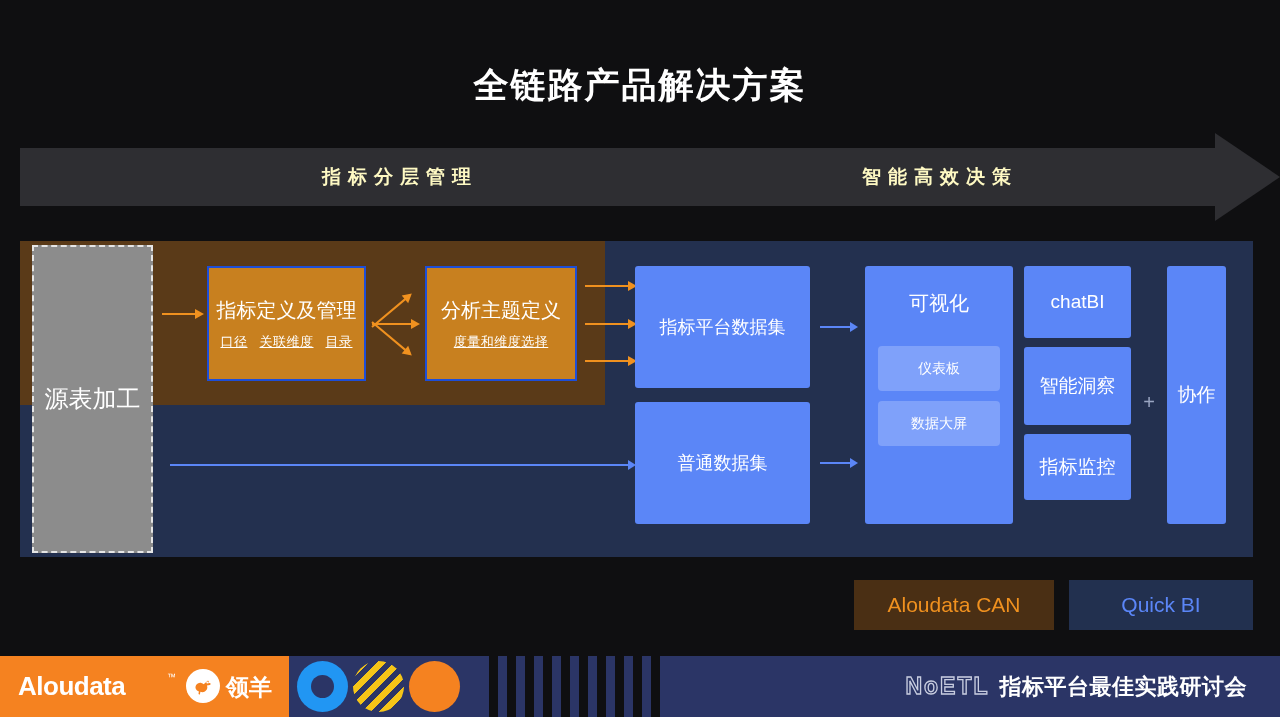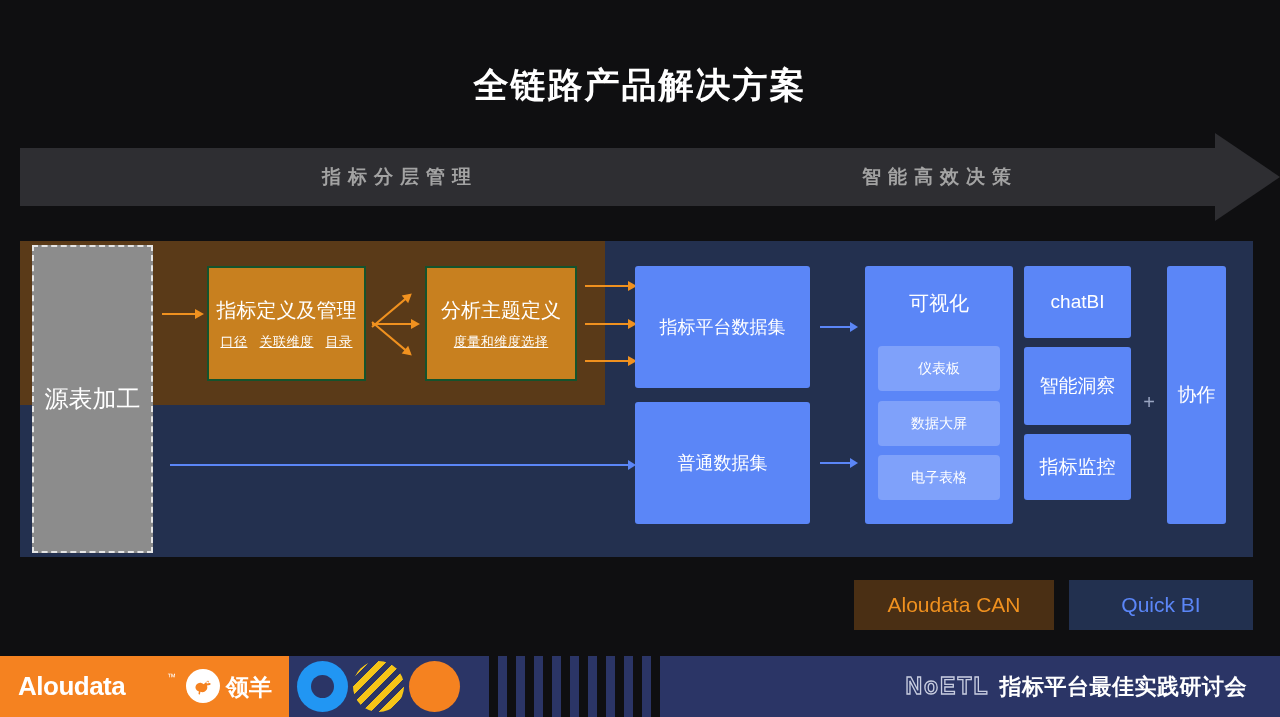--- a/index.html
+++ b/index.html
@@ -29,21 +29,21 @@
   }
   #phase-banner .head{
     position:absolute;left:1195px;top:-15px;
     width:0;height:0;
     border-top:44px solid transparent;
     border-bottom:44px solid transparent;
     border-left:65px solid #2e2e32;
   }
   .phase-label{
     position:absolute;top:0;height:58px;line-height:58px;
-    color:#a3a3a3;font-size:19px;font-weight:bold;letter-spacing:7px;
+    color:#fef9c3;font-size:19px;font-weight:bold;letter-spacing:7px;
     text-align:center;
   }
   #phase-label-1{left:160px;width:440px;}
   #phase-label-2{left:700px;width:440px;}
 
   
   #diagram{position:absolute;left:20px;top:241px;width:1233px;height:316px;}
 
   .panel-brown{
     position:absolute;left:0;top:0;width:585px;height:164px;
@@ -62,21 +62,21 @@
   #source-box{
     position:absolute;left:12px;top:4px;width:121px;height:308px;
     background:#8c8c8c;border:2px dashed #e6e6e6;
     box-sizing:border-box;
     display:flex;align-items:center;justify-content:center;
     color:#ffffff;font-size:24px;
   }
 
   
   .ocard{
-    position:absolute;background:#c8801f;border:2px solid #14532d;
+    position:absolute;background:#c8801f;border:2px solid #1d4ed8;
     box-sizing:border-box;color:#ffffff;
     display:flex;flex-direction:column;align-items:center;justify-content:center;
   }
   #ocard-metric{left:187px;top:25px;width:159px;height:115px;}
   #ocard-theme{left:405px;top:25px;width:152px;height:115px;}
   .ocard-title{font-size:20px;line-height:28px;}
   .ocard-sub{font-size:13px;margin-top:9px;letter-spacing:0.5px;}
   .ocard-sub span{margin:12px 6px;text-decoration:underline;}
 
   
@@ -287,21 +287,20 @@
     </div>
     <div class="arw blue" style="left:800px;top:217px;width:38px;height:10px;">
       <div class="line" style="width:30px;"></div>
         <div class="head"></div>
     </div>
 
     <div id="vis-group">
       <div id="vis-title">可视化</div>
       <div class="vis-sub" id="vis-sub-1">数据大屏</div>
       <div class="vis-sub" id="vis-sub-0">仪表板</div>
-      <div class="vis-sub" id="vis-sub-2">电子表格</div>
     </div>
 
     <div class="fcard" id="fcard-0">chatBI</div>
     <div class="fcard" id="fcard-1">智能洞察</div>
     <div class="fcard" id="fcard-2">指标监控</div>
 
     <div id="plus-sign">+</div>
 
     <div id="collab-card">协作</div>
   </div>

